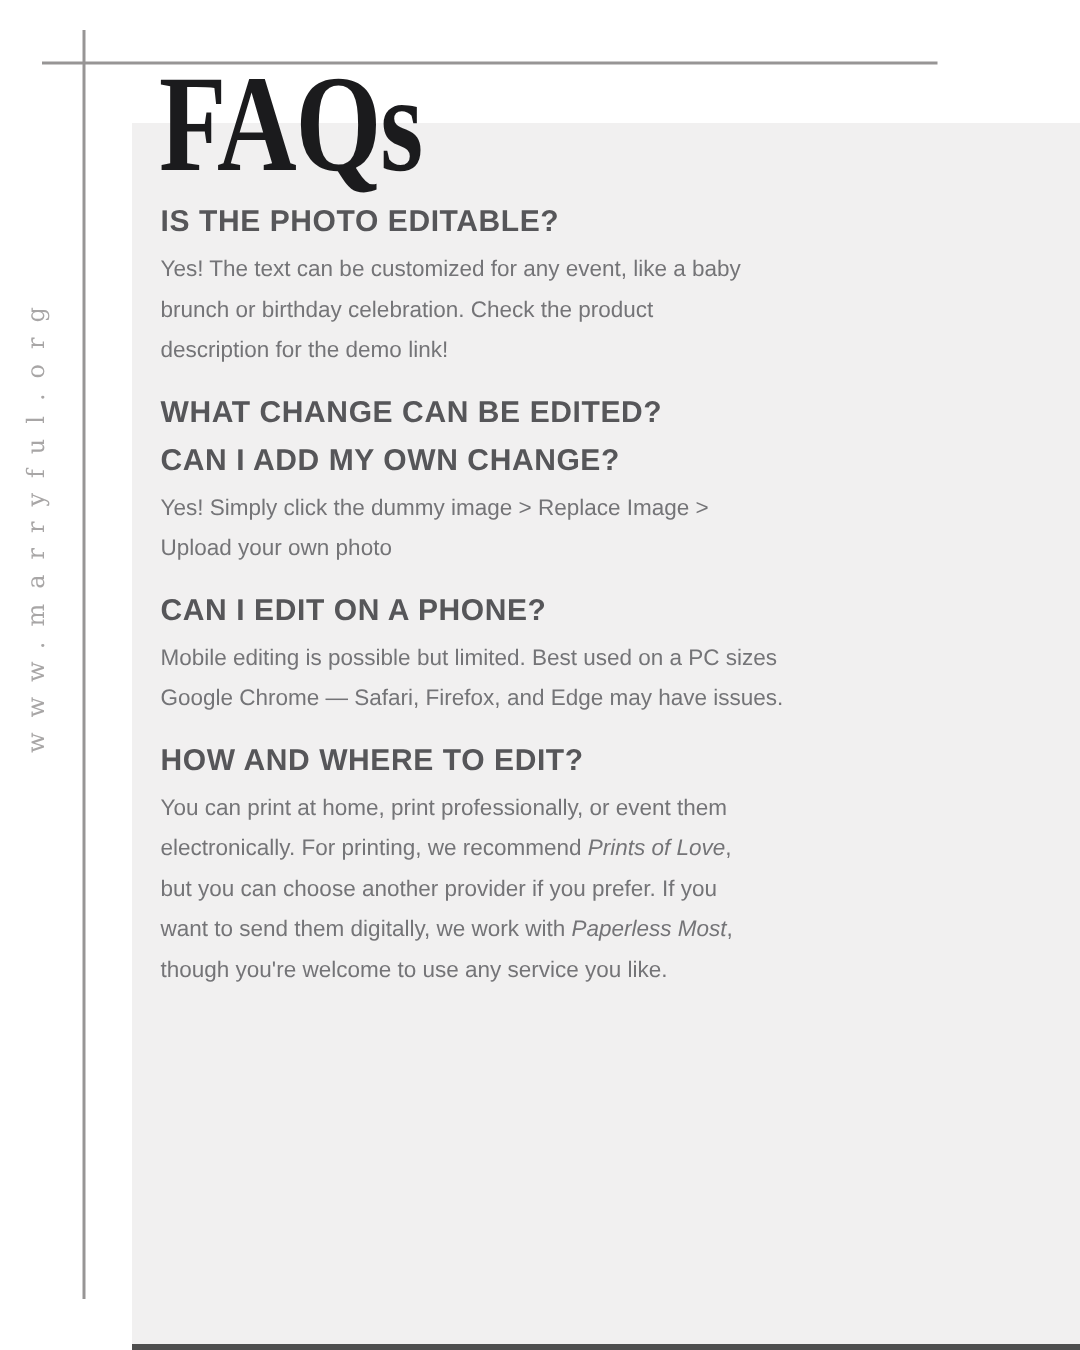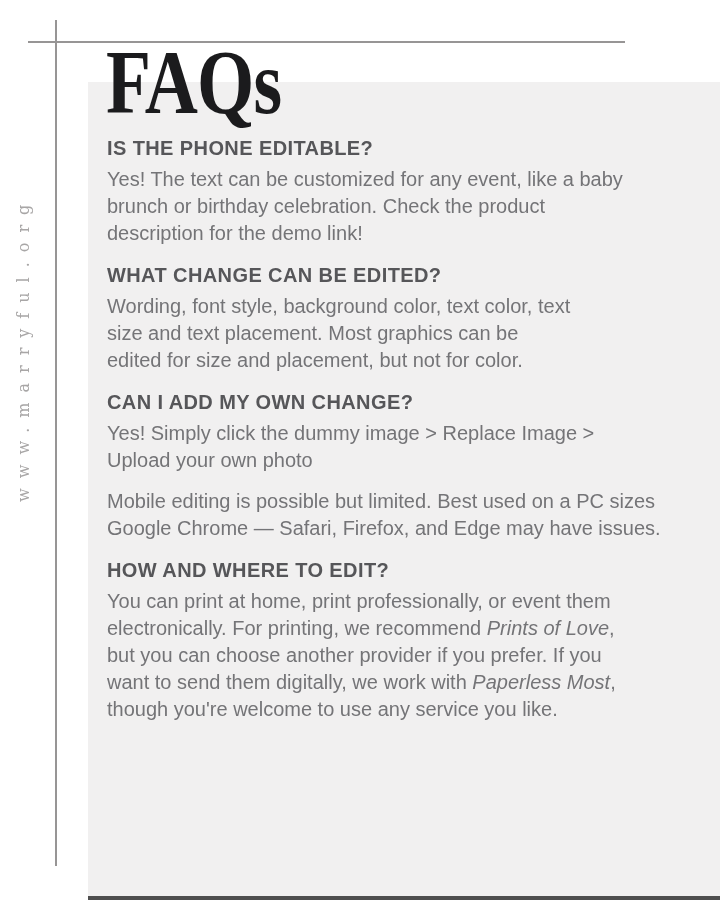--- a/index.html
+++ b/index.html
@@ -88,21 +88,21 @@
   .faq-question {
     margin: 0 0 4px 0;
     font-size: 20px;
     line-height: 28px;
     font-weight: 700;
     letter-spacing: 0.4px;
     color: #565659;
   }
   .faq-answer {
     margin: 0 0 14px 0;
-    font-size: 20px;
+    font-size: 15px;
     line-height: 27px;
     color: #747477;
     white-space: pre-line;
   }
   .faq-answer em { }
 </style>
 </head>
 <body>
 
 <div class="canvas">
@@ -113,41 +113,39 @@
   <div class="crossline-v"></div>
   <div class="crossline-h"></div>
 
   <div class="vertical-url">www.marryful.org</div>
 
   <div class="page-title">FAQs</div>
 
   <div class="faq-list">
 
     <section>
-      <h2 class="faq-question">IS THE PHONE EDITABLE?</h2>
+      <h2 class="faq-question">IS THE PHOTO EDITABLE?</h2>
       <p class="faq-answer">Yes! The text can be customized for any event, like a baby
 brunch or birthday celebration. Check the product
 description for the demo link!</p>
     </section>
 
     <section>
       <h2 class="faq-question">WHAT CHANGE CAN BE EDITED?</h2>
-      <p class="faq-answer">Wording, font style, background color, text color, text
-size and text placement. Most graphics can be
-edited for size and placement, but not for color.</p>
     </section>
 
 
     <section>
       <h2 class="faq-question">CAN I ADD MY OWN CHANGE?</h2>
       <p class="faq-answer">Yes! Simply click the dummy image &gt; Replace Image &gt;
 Upload your own photo</p>
     </section>
 
     <section>
+      <h2 class="faq-question">CAN I EDIT ON A PHONE?</h2>
       <p class="faq-answer">Mobile editing is possible but limited. Best used on a PC sizes
 Google Chrome — Safari, Firefox, and Edge may have issues.</p>
     </section>
 
     <section>
       <h2 class="faq-question">HOW AND WHERE TO EDIT?</h2>
       <p class="faq-answer"><span>You can print at home, print professionally, or event them
 electronically. For printing, we recommend </span><em>Prints of Love</em><span>,
 but you can choose another provider if you prefer. If you
 want to send them digitally, we work with </span><em>Paperless Most</em><span>,

